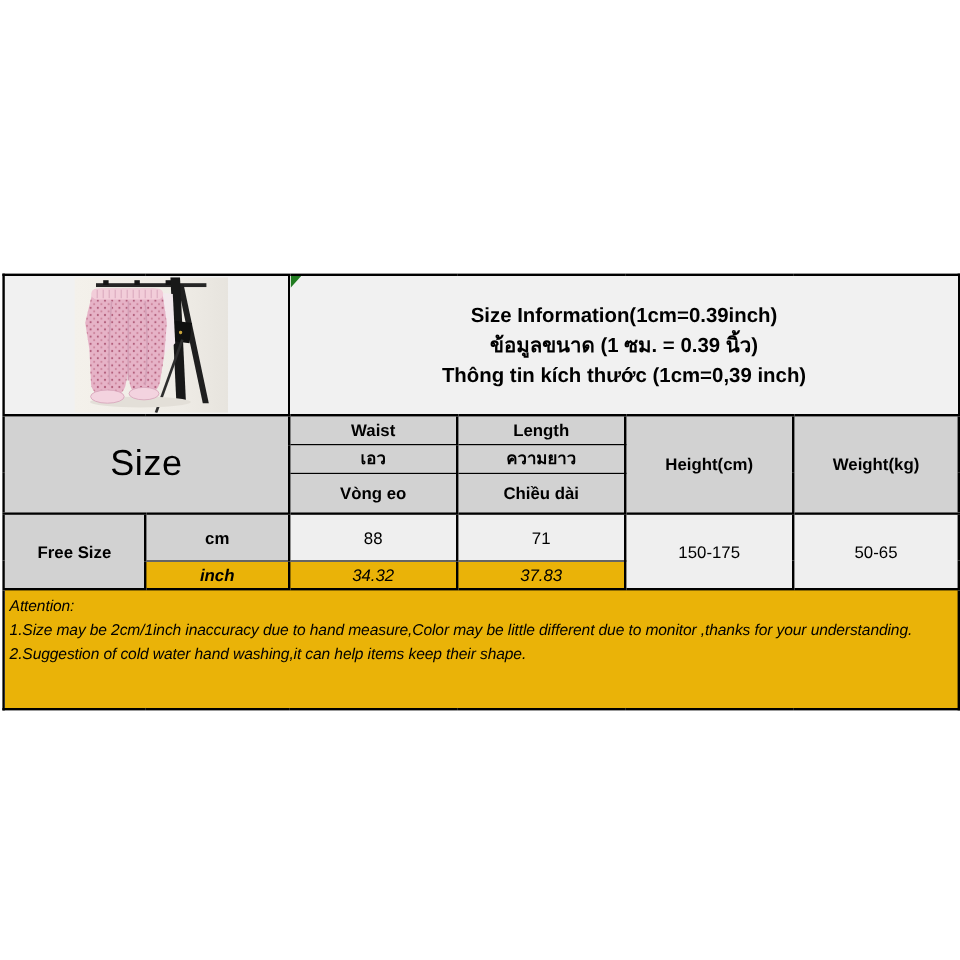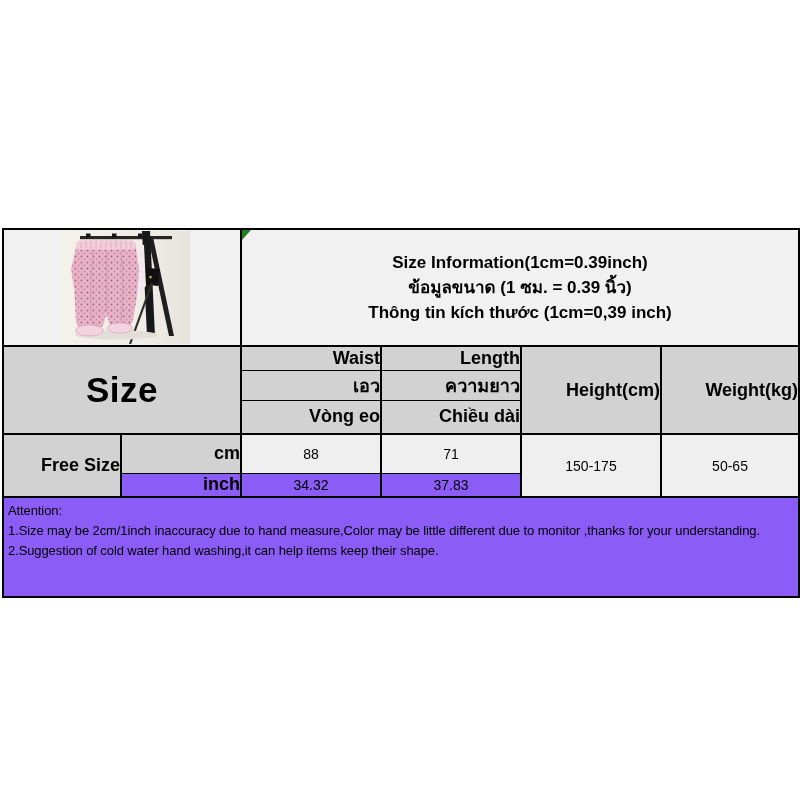--- a/index.html
+++ b/index.html
@@ -30,30 +30,30 @@
     vertical-align:middle;
     overflow:hidden;
     font-size:14px;
   }
   
   .bt2{border-top-width:2px;}
   .bl2{border-left-width:2px;}
   
   .g{background:var(--header-gray);}
   .lg{background:var(--light-gray);}
-  .w{background:#8b5cf6;}
+  .w{background:#eab308;font-style:italic;}
   .r1{background:var(--row1-bg);margin-left:40px;}
   
   .h117{height:117px;}
   .h24{height:24px;}
   .h25{height:34px;}
   .h26{height:39px;}
   .h100{height:100px;}
-  .size-big{font-size:35px;font-weight:bold;letter-spacing:0.5px;}
-  .hdr{font-weight:bold;font-size:18px;text-align:right;}
+  .size-big{font-size:30px;font-weight:normal;letter-spacing:0.5px;}
+  .hdr{font-weight:bold;font-size:14px;}
   .val{font-size:14px;font-weight:normal;}
   .title-cell{position:relative;vertical-align:middle;}
   .title-line{font-weight:bold;font-size:17px;line-height:25px;}
   .corner-marker{
     position:absolute;top:0;left:0;width:9px;height:10px;
     background:var(--marker-green);
     clip-path:polygon(0 0,100% 0,0 100%);
   }
   .img-cell{vertical-align:top;text-align:left;}
   .photo{display:block;margin:1px 0 0 58px;}

